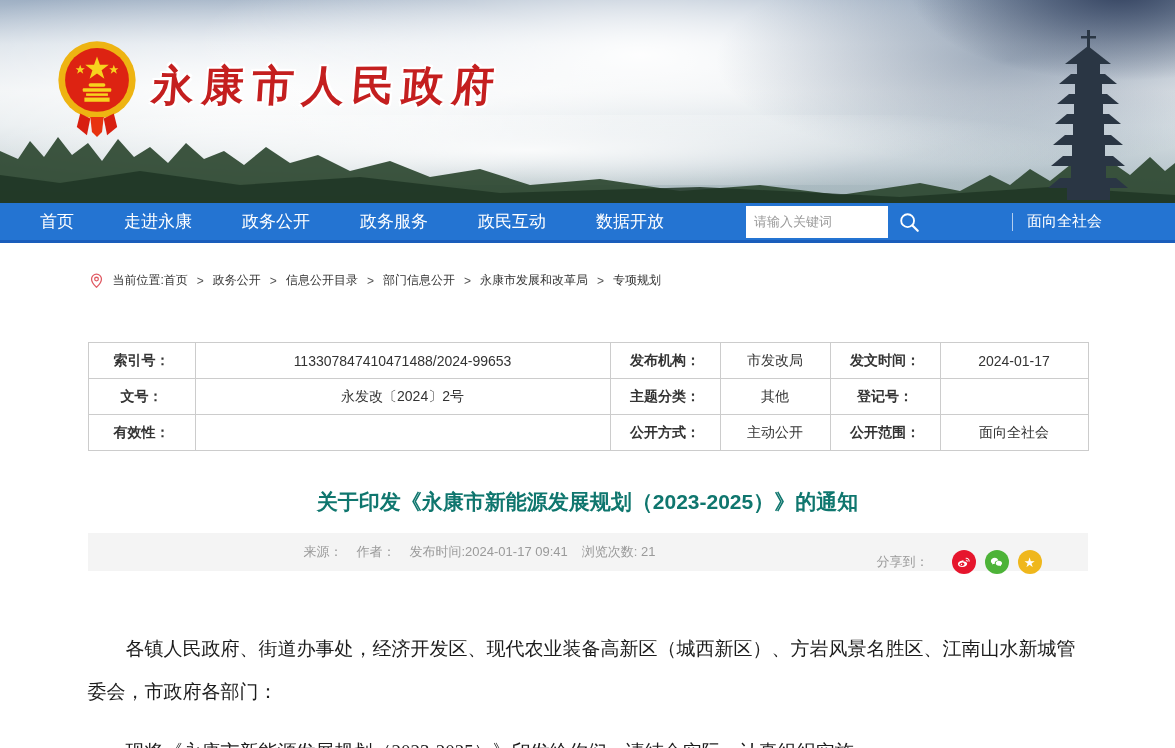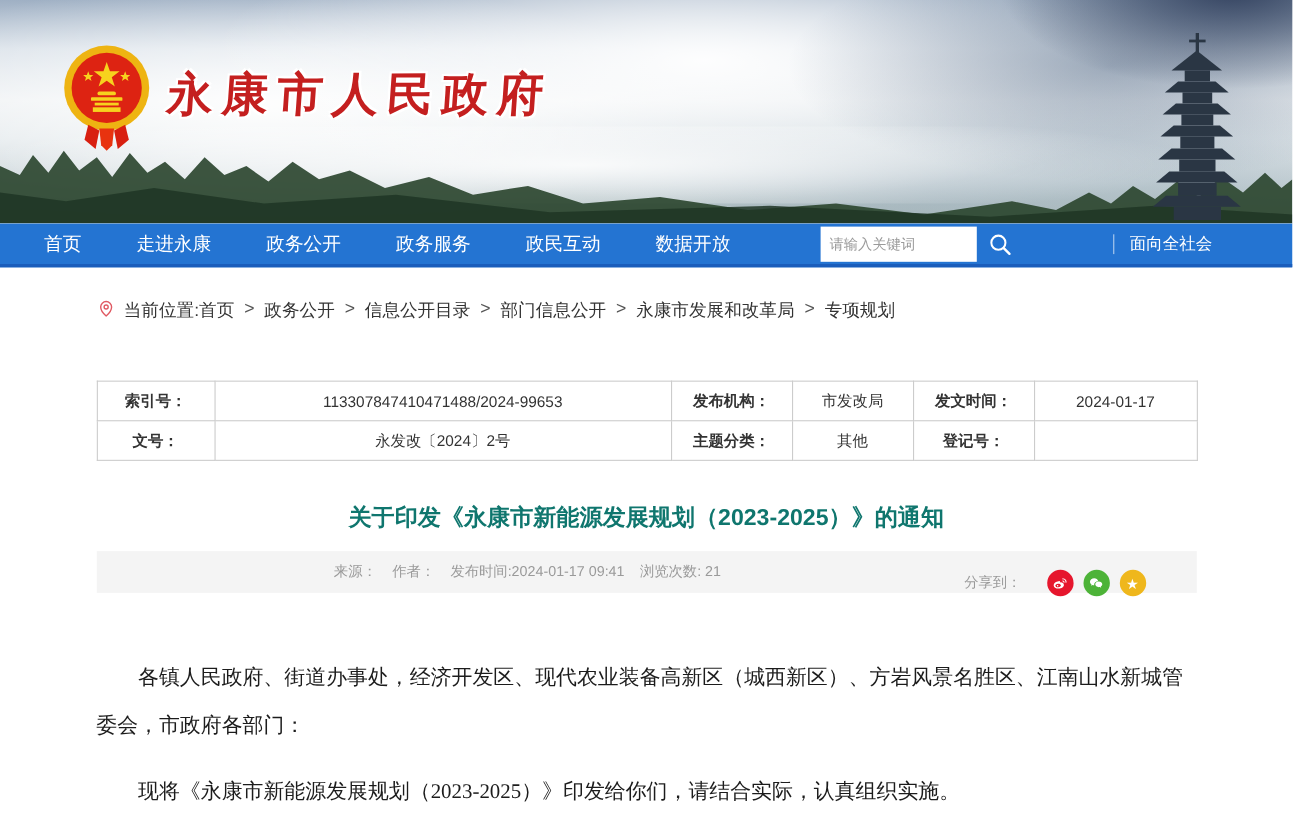--- a/index.html
+++ b/index.html
@@ -35,21 +35,21 @@
       font-size:13px; color:#333; outline:none; }
   .search-box input::placeholder { color:#9a9a9a; }
   .search-btn { width:34px; height:27px; background:transparent; border:none; cursor:pointer;
       display:flex; align-items:center; justify-content:center; margin-left:4px; }
   .qa-wrap { display:flex; align-items:center; margin-left:86px; }
   .qa-divider { width:1px; height:18px; background:rgba(255,255,255,.65); margin-right:14px; }
   .qa-link { color:#fff; font-size:15px; text-decoration:none; }
 
   
   .content { width:1000px; margin:0 auto; }
-  .breadcrumb { display:flex; margin-top:29px; font-size:16px; color:#333; }
+  .breadcrumb { display:flex; align-items:center; margin-top:29px; font-size:12px; color:#333; }
   .breadcrumb .pin { width:17px; height:17px; margin-right:8px; flex:0 0 auto; }
   .breadcrumb a { color:#333; text-decoration:none; }
   .breadcrumb .sep { color:#555; margin:0 9px; }
 
   table.meta { width:1000px; margin-top:53px; border-collapse:collapse; font-size:14px; color:#333;
       table-layout:fixed; }
   table.meta td { border:1px solid #ccc; height:36px; text-align:center; padding:0 4px;
       overflow:hidden; white-space:nowrap; }
   table.meta td.lbl { font-weight:bold;margin-left:40px; }
 
@@ -183,20 +183,28 @@
         <td class="lbl">发文时间：</td>
         <td>2024-01-17</td>
       </tr>
       <tr>
         <td class="lbl">文号：</td>
         <td>永发改〔2024〕2号</td>
         <td class="lbl">主题分类：</td>
         <td>其他</td>
         <td class="lbl">登记号：</td>
         <td></td>
+      </tr>
+      <tr>
+        <td class="lbl">有效性：</td>
+        <td></td>
+        <td class="lbl">公开方式：</td>
+        <td>主动公开</td>
+        <td class="lbl">公开范围：</td>
+        <td>面向全社会</td>
       </tr>
     </tbody>
   </table>
 
   <h1 class="doc-title">关于印发《永康市新能源发展规划（2023-2025）》的通知</h1>
 
   <div class="source-bar">
     <div class="meta-info">
       <span>来源：</span>
       <span>作者：</span>

